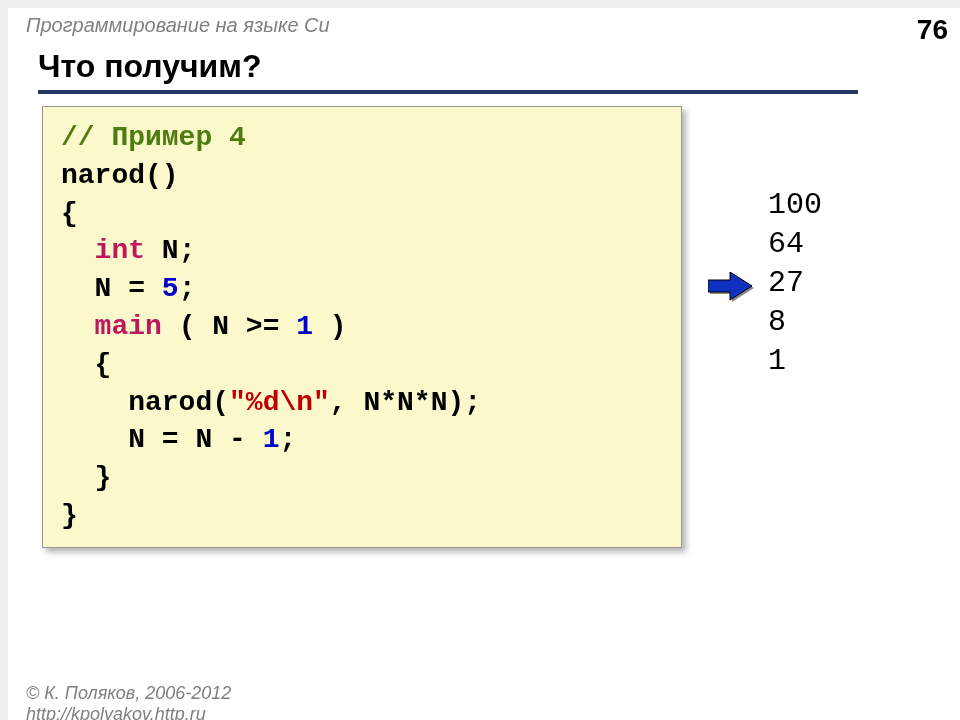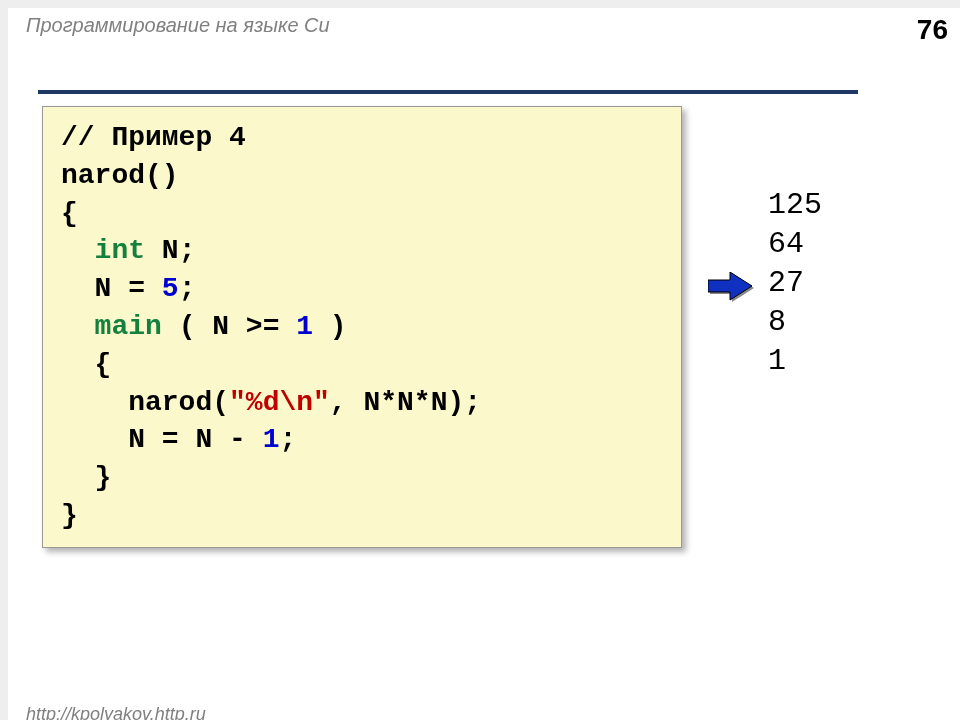--- a/index.html
+++ b/index.html
@@ -58,22 +58,22 @@
       background: #fbf8cc;
       border: 1px solid #999;
       box-shadow: 4px 4px 6px rgba(0,0,0,0.3);
       padding: 12px 18px;
       font-family: "Courier New", monospace;
       font-size: 28px;
       font-weight: bold;
       line-height: 1.35;
       white-space: pre;
     }
-    .c-comment { color: #000000; }
-    .c-key { color: #15803d; }
+    .c-comment { color: #4d7c0f; }
+    .c-key { color: #be185d; }
     .c-num { color: #0000d0; }
     .c-str { color: #c00000; }
     .arrow {
       position: absolute;
       top: 264px;
       left: 700px;
     }
     .arrow-shadow {
       position: absolute;
       top: 2px; left: 2px;
@@ -97,20 +97,21 @@
       font-size: 18px;
       line-height: 1.2;
     }
   </style>
 </head>
 <body>
 
 <div class="slide">
   <div class="header">Программирование на языке Си</div>
   <div class="page-num">76</div>
+  <div class="title">Что получим?</div>
   <div class="title-line"></div>
 
   <div class="code-box"><span class="c-comment">// Пример 4</span>
 <span>narod()</span>
 <span>{</span>
   <span class="c-key">int</span><span> N;</span>
 <span>  N = </span><span class="c-num">5</span><span>;</span>
   <span class="c-key">main</span><span> ( N &gt;= </span><span class="c-num">1</span><span> )</span>
 <span>  {</span>
 <span>    narod(</span><span class="c-str">"%d\n"</span><span>, N*N*N);</span>
@@ -120,22 +121,23 @@
 
   <div class="arrow">
     <svg width="48" height="30" class="arrow-shadow">
       <polygon points="0,8 22,8 22,0 44,14 22,28 22,20 0,20" fill="#888"></polygon>
     </svg>
     <svg width="48" height="30" style="position:absolute;top:0;left:0;">
       <polygon points="0,8 22,8 22,0 44,14 22,28 22,20 0,20" fill="#1030c0" stroke="#000" stroke-width="1"></polygon>
     </svg>
   </div>
 
-  <div class="output">125
+  <div class="output">100
 64
 27
 8
 1</div>
 
   <div class="footer">
+    <div>© К. Поляков, 2006-2012</div>
     <div>http://kpolyakov.http.ru</div>
   </div>
 </div>
 
 </body></html>

